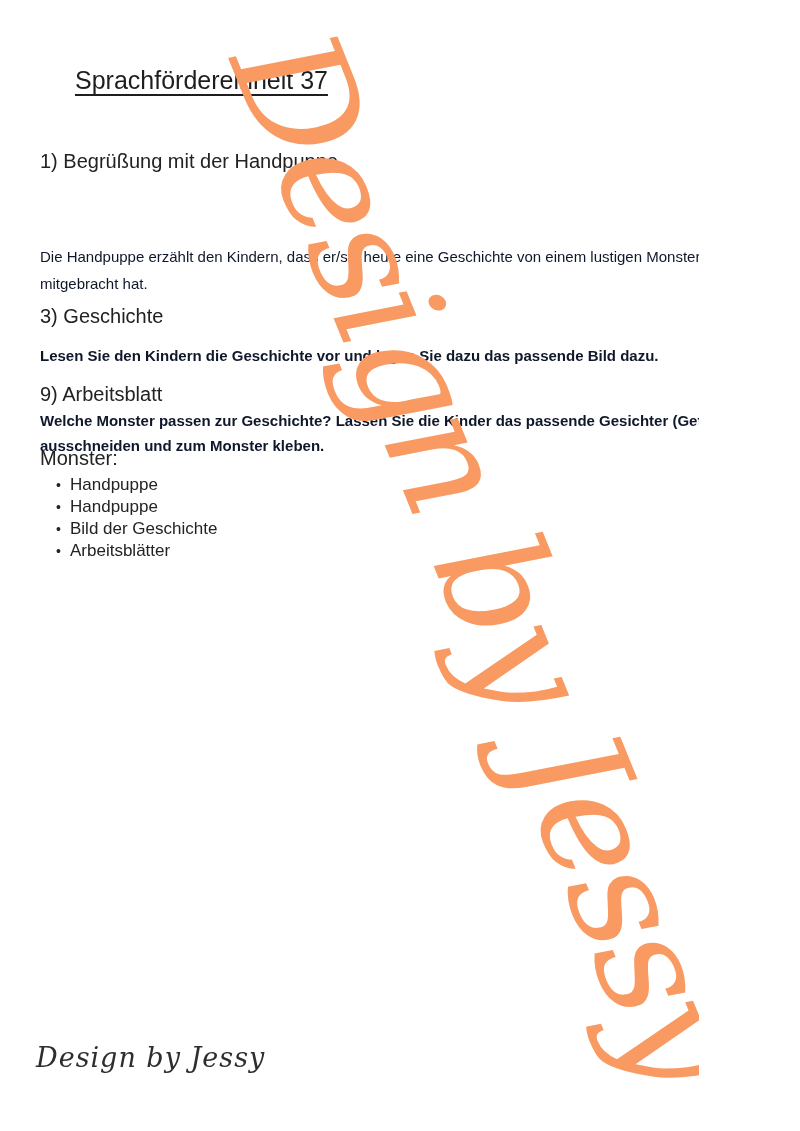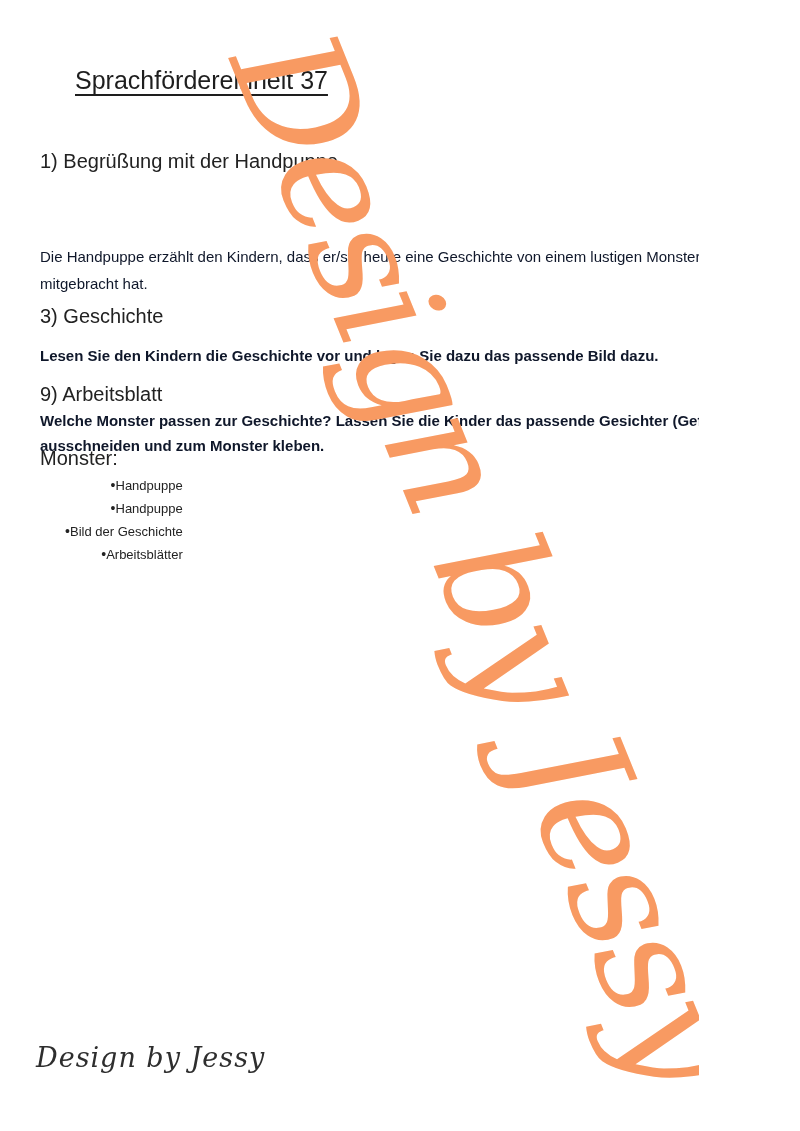--- a/index.html
+++ b/index.html
@@ -51,24 +51,23 @@
   .p4 { top:408px; line-height:25px;font-weight:bold; }
   .material-list {
     position:absolute;
     left:56px;
     top:474px;
     margin:0;
     padding:0;
     list-style:none;
   }
   .material-list li {
-    font-size:13px;
+    font-size:17px;
     line-height:22px;
     color:#232323;
-    text-align:right;
   }
   .material-list li::before {
     content:"\2022";
     display:inline-block;
     width:14px;
     font-size:14px;
     color:#232323;
   }
   .watermark {
     position:absolute;

